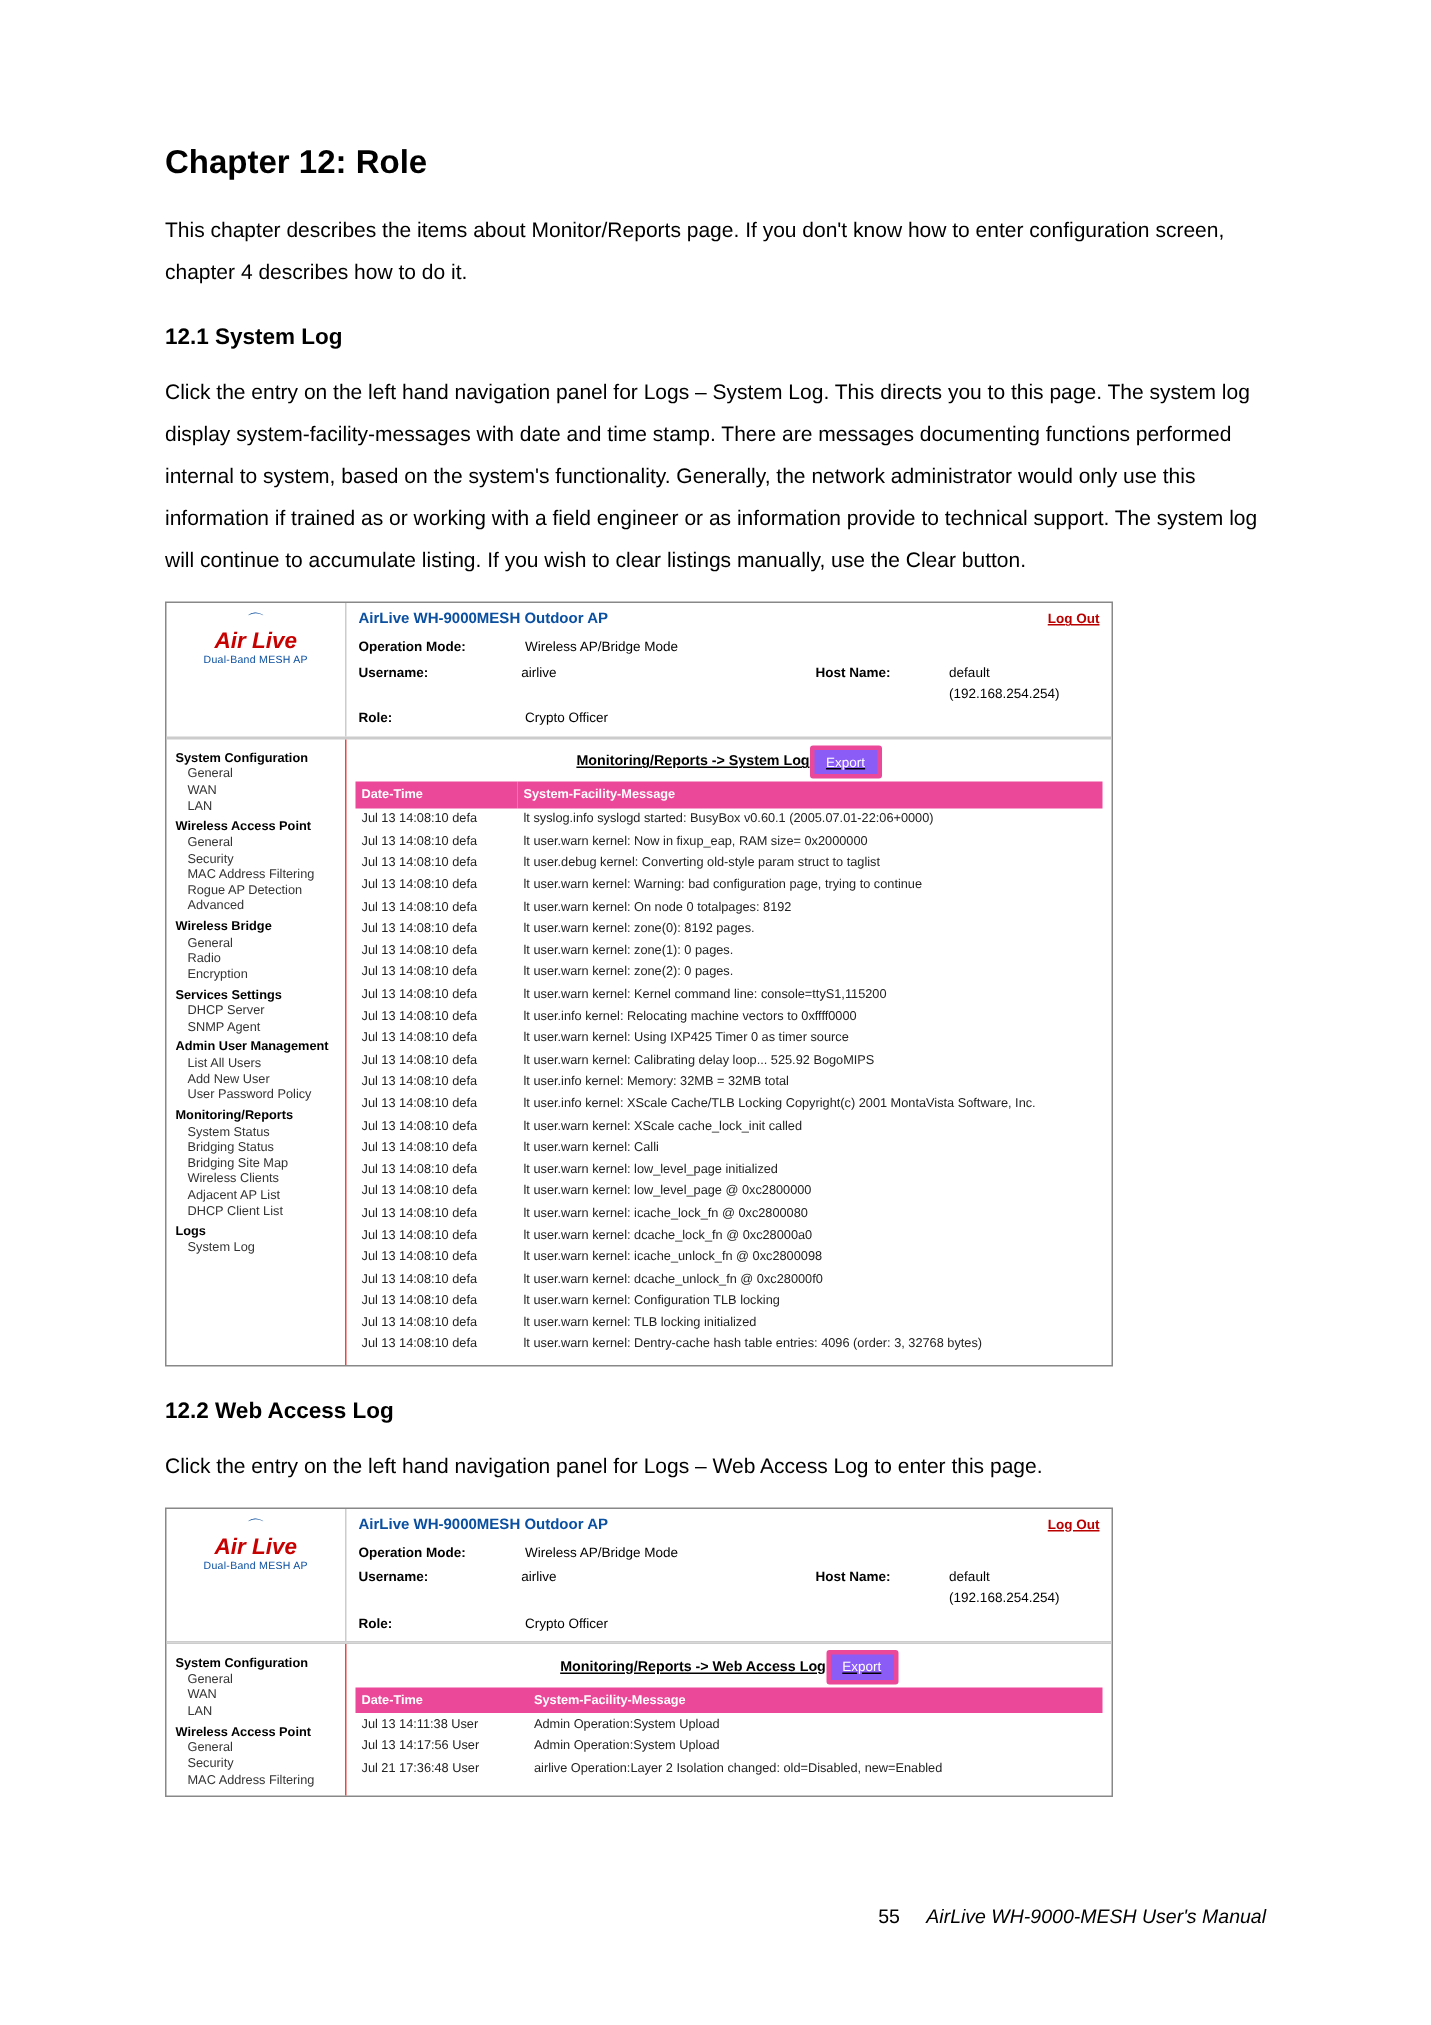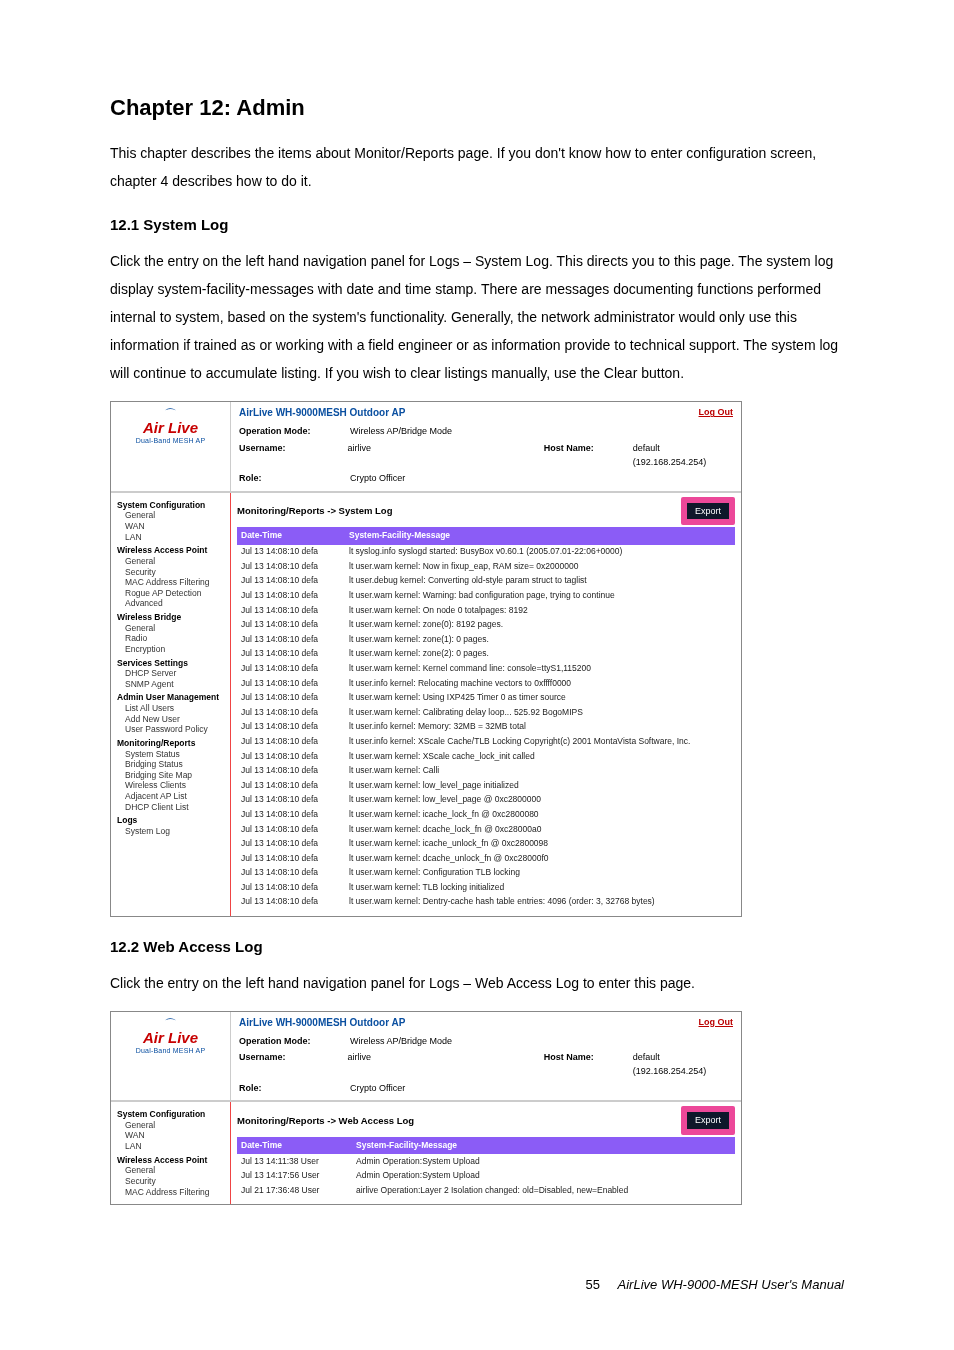--- a/index.html
+++ b/index.html
@@ -119,43 +119,44 @@
   .screenshot .nav .itm {
     padding-left: 8px;
     color: #333;
   }
   .screenshot .main {
     flex: 1;
     padding: 4px 6px 6px 6px;
   }
   .screenshot .crumb-row {
     display: flex;
-    justify-content: space-between;
+    justify-content: center;
     align-items: center;
     margin-bottom: 2px;
+    text-decoration: underline;
   }
   .screenshot .crumb {
     font-weight: bold;
     font-size: 9.5px;
   }
   .screenshot .export-btn {
-    background: #0f172a;
+    background: #8b5cf6;
     color: #fff;
     font-size: 9px;
     padding: 1px 8px;
-    border: 6px solid #ec4899;
+    border: 3px solid #ec4899;
     border-radius: 2px;
   }
   .screenshot table.log {
     width: 100%;
     border-collapse: collapse;
     font-size: 8.5px;
   }
   .screenshot table.log th {
-    background: #8b5cf6;
+    background: #ec4899;
     color: #fff;
     text-align: left;
     padding: 2px 4px;
     font-weight: bold;
   }
   .screenshot table.log td {
     padding: 0.5px 4px;
     color: #222;
     vertical-align: top;
   }
@@ -163,21 +164,21 @@
     margin-top: 70px;
     text-align: right;
     font-size: 13px;
   }
   .footer .pnum { margin-right: 14px; text-align: center; }
   .footer .man { font-style: italic; text-align: center; }
 </style>
 </head>
 <body>
 
-<h1>Chapter 12: Admin</h1>
+<h1>Chapter 12: Role</h1>
 <p class="body-text">This chapter describes the items about Monitor/Reports page. If you don't know how to enter configuration screen, chapter 4 describes how to do it.</p>
 
 <h2>12.1 System Log</h2>
 <p class="body-text">Click the entry on the left hand navigation panel for Logs – System Log. This directs you to this page. The system log display system-facility-messages with date and time stamp. There are messages documenting functions performed internal to system, based on the system's functionality. Generally, the network administrator would only use this information if trained as or working with a field engineer or as information provide to technical support. The system log will continue to accumulate listing. If you wish to clear listings manually, use the Clear button.</p>
 
 <div class="screenshot">
   <div class="topbar">
     <div class="logo-cell">
       <div class="arc">⌒</div>
       <div class="airlive">Air Live</div>

